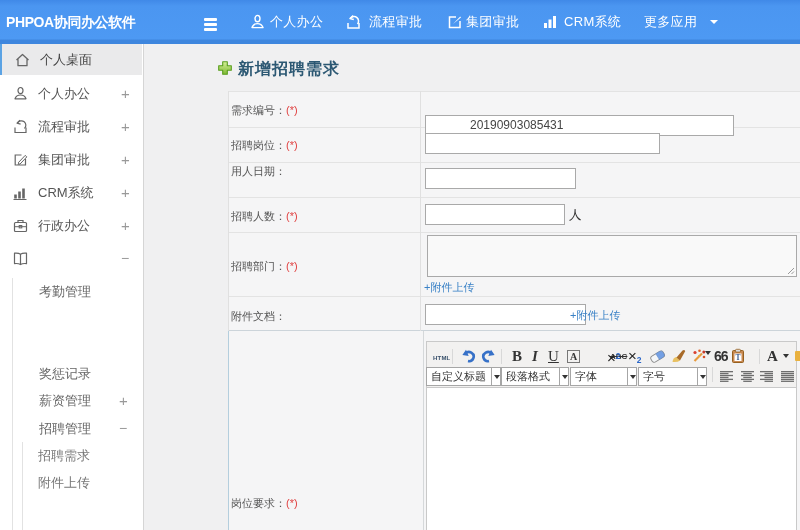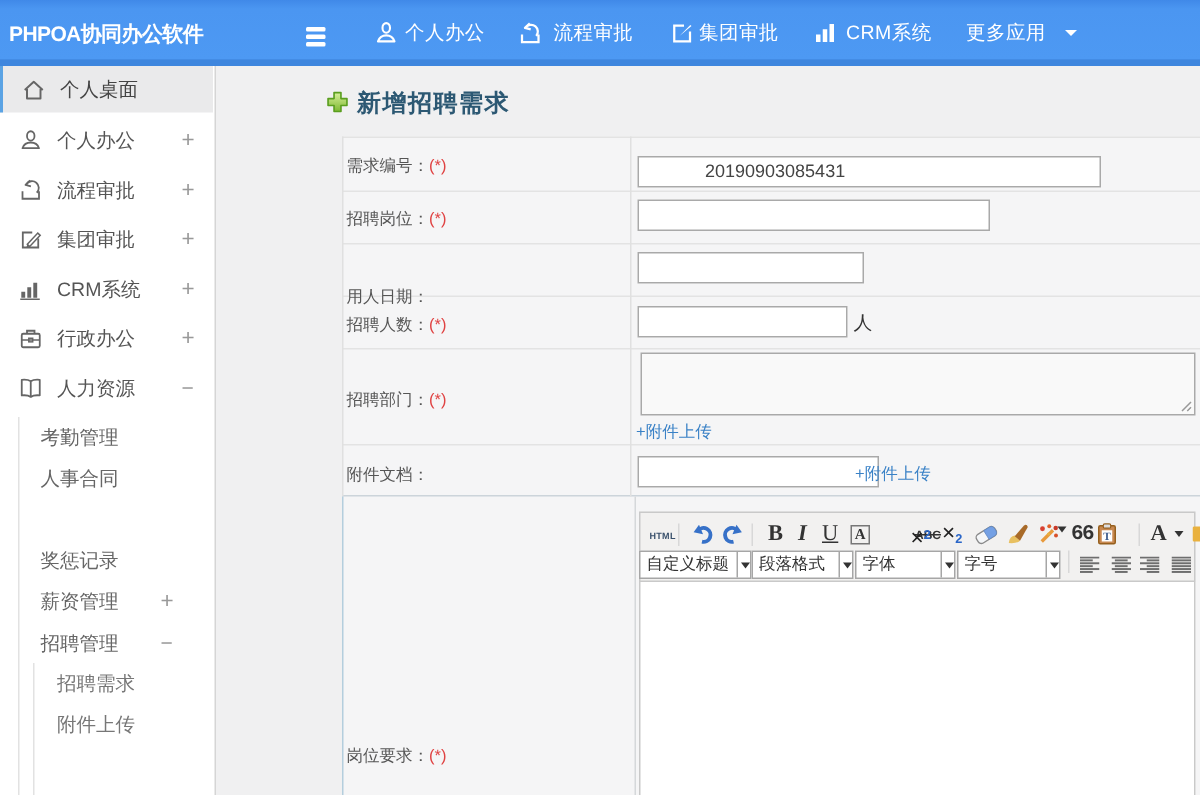--- a/index.html
+++ b/index.html
@@ -13,21 +13,21 @@
 .burger b{display:block;height:2.5px;background:#fff;border-radius:1px;margin-bottom:2.6px;}
 .nav{position:absolute;top:0;height:44px;line-height:44px;color:#fff;font-size:13px;font-weight:500;letter-spacing:.3px;}
 .nicon{position:absolute;top:14px;}
 #caret{position:absolute;left:710px;top:20px;width:0;height:0;border-left:4.5px solid transparent;border-right:4.5px solid transparent;border-top:4.5px solid #fff;}
 
 #side{position:absolute;left:0;top:44px;width:144px;height:486px;background:#fff;border-right:1px solid #d5d5d5;}
 .sitem{position:absolute;left:0;width:142px;height:33px;line-height:33px;font-size:13px;color:#555;}
 .sitem .txt{position:absolute;left:38px;top:0;}
 .sitem .sicon{position:absolute;left:13px;top:9px;}
 .sitem .pm{position:absolute;left:121px;top:0;color:#999;font-size:15px;font-weight:normal;}
-.s2{position:absolute;left:0;width:142px;height:27px;line-height:27px;font-size:13px;color:#666;padding-left:16px;}
+.s2{position:absolute;left:12px;width:142px;height:27px;line-height:27px;font-size:13px;color:#666;padding-left:16px;}
 .s2 .txt{position:absolute;left:27px;}
 .s2 .pm{position:absolute;left:107px;color:#999;font-size:15px;}
 .s3{position:absolute;left:0;width:142px;height:27px;line-height:27px;font-size:13px;color:#777;}
 .s3 .txt{position:absolute;left:38px;}
 #vline1{position:absolute;left:12px;top:234px;width:1px;height:252px;background:#e2e2e2;}
 #vline2{position:absolute;left:22px;top:398px;width:1px;height:88px;background:#e2e2e2;}
 
 #main{position:absolute;left:144px;top:44px;width:656px;height:486px;background:#f0f0f1;}
 #hdr{position:absolute;left:238px;top:59px;font-size:16px;font-weight:bold;color:#2c5873;letter-spacing:1px;}
 #plus{position:absolute;left:217px;top:60px;width:16px;height:16px;}
@@ -134,28 +134,24 @@
           <path d="M1.5 8.7 L13.5 8.7" stroke="#666" stroke-width="1"></path>
           <rect x="6.2" y="7.5" width="2.6" height="2.4" fill="none" stroke="#666" stroke-width="1"></rect>
         </svg>
       <span class="txt">行政办公</span>
         <span class="pm">+</span>
     </div>
     <div class="sitem" style="top:198px">
       <svg class="sicon" style="position:absolute;left:13px;top:10px" width="15" height="14" viewBox="0 0 15 14">
           <path d="M7.5 2.2 Q5.5 0.8 1.5 1.2 L1.5 11.6 Q5.5 11.2 7.5 12.6 Q9.5 11.2 13.5 11.6 L13.5 1.2 Q9.5 0.8 7.5 2.2 L7.5 12.4" fill="none" stroke="#666" stroke-width="1.2" stroke-linejoin="round"></path>
         </svg>
-      <span class="txt">人力资源</span>
         <span class="pm" style="font-size:14px">−</span>
     </div>
     <div class="s2" style="top:234px">
         <span class="txt">考勤管理</span>
-      </div>
-    <div class="s2" style="top:261px">
-        <span class="txt">人事合同</span>
       </div>
     <div class="s2" style="top:316px">
         <span class="txt">奖惩记录</span>
       </div>
     <div class="s2" style="top:343px">
         <span class="txt">薪资管理</span>
         <span class="pm">+</span>
       </div>
     <div class="s2" style="top:371px">
         <span class="txt">招聘管理</span>
@@ -190,27 +186,27 @@
   <div class="hb" style="top:197px"></div>
   <div class="hb" style="top:232px"></div>
   <div class="hb" style="top:296px"></div>
   <div class="hb" style="top:330px;background:#ccd4da"></div>
   <div class="abs" style="left:228px;top:91px;width:1px;height:240px;background:#e0e0e0"></div>
   <div class="abs" style="left:228px;top:331px;width:1px;height:199px;background:#b4cedd"></div>
   <div class="abs" style="left:420px;top:91px;width:1px;height:240px;background:#e0e0e0"></div>
 
   <span class="lbl" style="top:103px">需求编号：<i>(*)</i></span>
   <span class="lbl" style="top:138px">招聘岗位：<i>(*)</i></span>
-  <span class="lbl" style="top:190px">用人日期：</span>
+  <span class="lbl" style="top:164px">用人日期：</span>
   <span class="lbl" style="top:209px">招聘人数：<i>(*)</i></span>
   <span class="lbl" style="top:259px">招聘部门：<i>(*)</i></span>
   <span class="lbl" style="top:309px">附件文档：</span>
   <span class="lbl" style="top:496px">岗位要求：<i>(*)</i></span>
 
-  <div class="inp" style="top:104px;width:309px;padding-left:44px;">20190903085431</div>
+  <div class="inp" style="top:115px;width:309px;padding-left:44px;">20190903085431</div>
   <div class="inp" style="top:133px;width:235px;"></div>
   <div class="inp" style="top:168px;width:151px;"></div>
   <div class="inp" style="top:204px;width:140px;"></div>
   <span class="abs" style="left:569px;top:207px;font-size:12.5px;color:#333">人</span>
 
   <div class="abs" style="left:427px;top:235px;width:370px;height:42px;background:#f9f9f9;border:1px solid #a9a9a9;">
     <svg style="position:absolute;right:1px;bottom:1px" width="9" height="9" viewBox="0 0 9 9">
         <path d="M8 2 L2 8 M8 5.5 L5.5 8" stroke="#999" stroke-width="1" fill="none"></path>
       </svg>
   </div>
@@ -251,21 +247,21 @@
       </svg>
     <svg class="ti" style="left:265px" width="14" height="14" viewBox="0 0 14 14">
         <path d="M2.5 12 L10 4.5" stroke="#e89a3c" stroke-width="2.2"></path>
         <circle cx="3" cy="3.5" r="1.6" fill="#d84030"></circle>
         <circle cx="7.5" cy="1.8" r="1.3" fill="#e06028"></circle>
         <circle cx="11.8" cy="3" r="1.5" fill="#c83a28"></circle>
         <circle cx="12" cy="8" r="1.3" fill="#d85028"></circle>
         <circle cx="7" cy="7" r="1" fill="#e8b040"></circle>
       </svg>
     <span class="ti" style="left:278px;top:9px;width:0;height:0;border-left:3px solid transparent;border-right:3px solid transparent;border-top:4px solid #333;"></span>
-    <span class="ti" style="left:287px;font-family:Liberation Mono, monospace;font-size:14px;font-weight:bold;letter-spacing:-1px;">66</span>
+    <span class="ti" style="left:287px;font-family:Liberation Sans, sans-serif;font-size:14px;font-weight:bold;letter-spacing:-1px;">66</span>
     <svg class="ti" style="left:304px" width="14" height="16" viewBox="0 0 14 15">
         <rect x="1.5" y="2" width="11" height="12" rx="1" fill="#c88850" stroke="#96601e" stroke-width="1"></rect>
         <rect x="4.5" y="0.8" width="5" height="2.8" rx="1" fill="#ddd" stroke="#96601e" stroke-width=".8"></rect>
         <rect x="3.5" y="5" width="7" height="7.5" fill="#fff"></rect>
         <text x="7" y="11.2" font-size="7.5" font-weight="bold" fill="#3a5a8c" text-anchor="middle" font-family="Liberation Serif">T</text>
       </svg>
     <span class="tsep" style="left:332px"></span>
     <span class="ti" style="left:340px;font-family:'Liberation Serif',serif;font-size:15px;font-weight:bold;">A</span>
     <span class="ti" style="left:356px;top:12px;width:0;height:0;border-left:3px solid transparent;border-right:3px solid transparent;border-top:4px solid #333;"></span>
     <svg class="ti" style="left:368px" width="8" height="15" viewBox="0 0 8 15">

